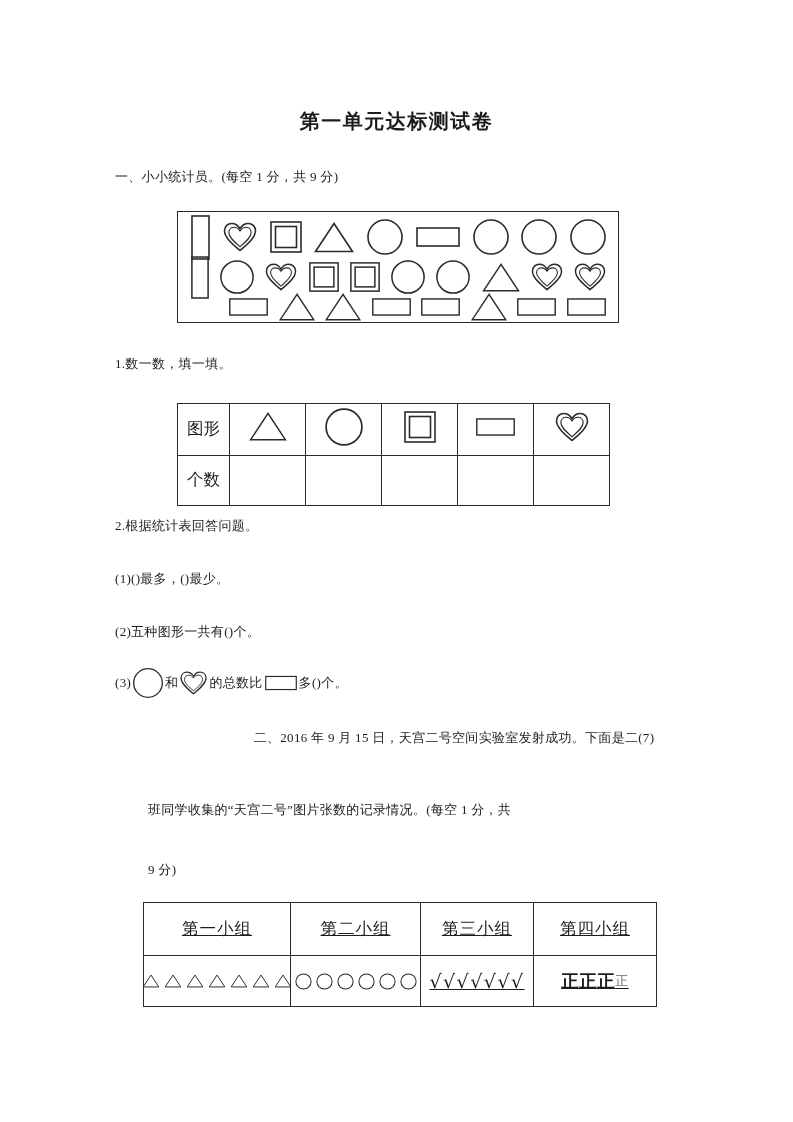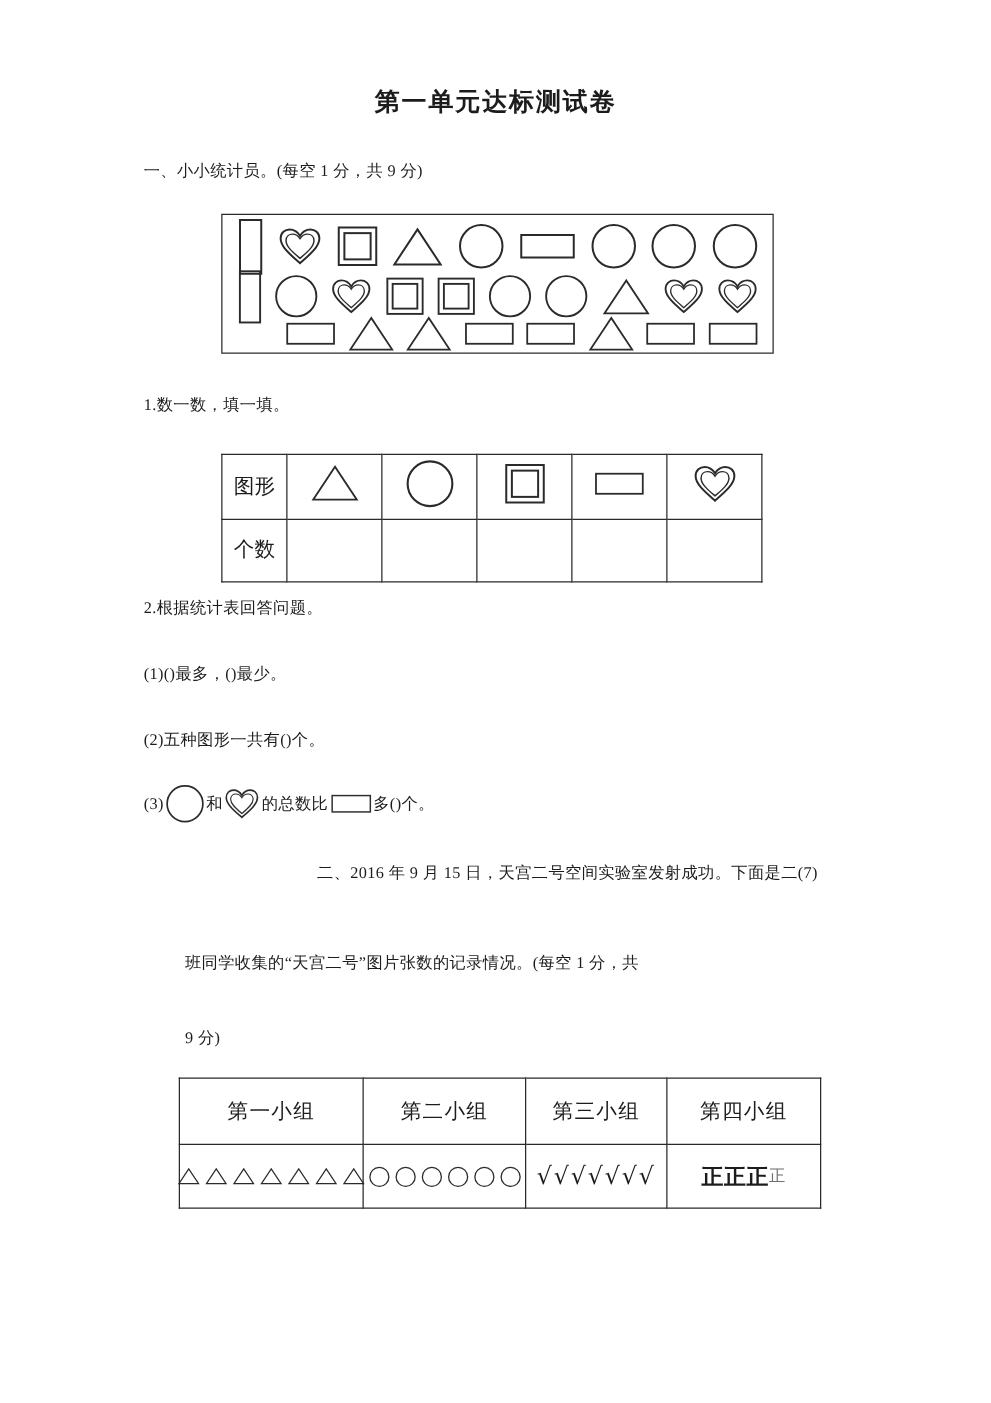--- a/index.html
+++ b/index.html
@@ -2,21 +2,21 @@
 <html><head>
 <meta charset="utf-8">
 <style>
   html,body{margin:0;padding:0;background:#e8e8e8;}
   .page{
     width:793px;height:1122px;margin:0 auto;background:#ffffff;
     font-family:"Liberation Serif","DejaVu Serif",serif;color:#1c1c1c;
     position:relative;overflow:hidden;box-sizing:border-box;
   }
   .title{
-    margin:0;padding-top:68px;text-align:center;
+    margin:0;padding-top:108px;text-align:center;
     font-size:20px;font-weight:700;letter-spacing:1.5px;
   }
   .line{margin:0 0 0 115px;font-size:13px;line-height:1.25;letter-spacing:.3px;}
   .sec-heading{margin-top:34px;}
 
   .shape-box{
     margin:26px 0 0 177px;width:442px;height:112px;
     border:1.5px solid #2a2a2a;box-sizing:border-box;
     display:flex;flex-direction:column;justify-content:space-between;
     padding:3px 11px 5px 12px;
@@ -49,21 +49,21 @@
   .sec2-line1{margin-top:30px;text-align:center;}
   .sec2-indent{margin-left:148px;}
   .sec2-line2{margin-top:55px;}
   .sec2-line3{margin-top:44px;}
 
   table.record-table{
     border-collapse:collapse;table-layout:fixed;
     margin:24px 0 0 143px;width:513px;
   }
   table.record-table th, table.record-table td{
-    border:1.4px solid #2a2a2a;text-align:center;vertical-align:middle;padding:0;
+    border:1.4px solid #2a2a2a;text-align:center;vertical-align:middle;padding:0;text-decoration:underline;
   }
   table.record-table th{height:52px;font-size:16.5px;font-weight:400;letter-spacing:1px;}
   table.record-table td{height:50px;}
   .mini-shapes{display:flex;justify-content:center;align-items:center;gap:4px;}
   td.checks{font-size:19px;letter-spacing:1.5px;font-family:"DejaVu Sans",sans-serif;}
   td.tally{font-size:17.5px;font-weight:600;letter-spacing:.5px;}
   .tally-partial{font-size:13px;font-weight:500;color:#6f6f6f;vertical-align:2px;}
 </style>
 </head>
 <body>

